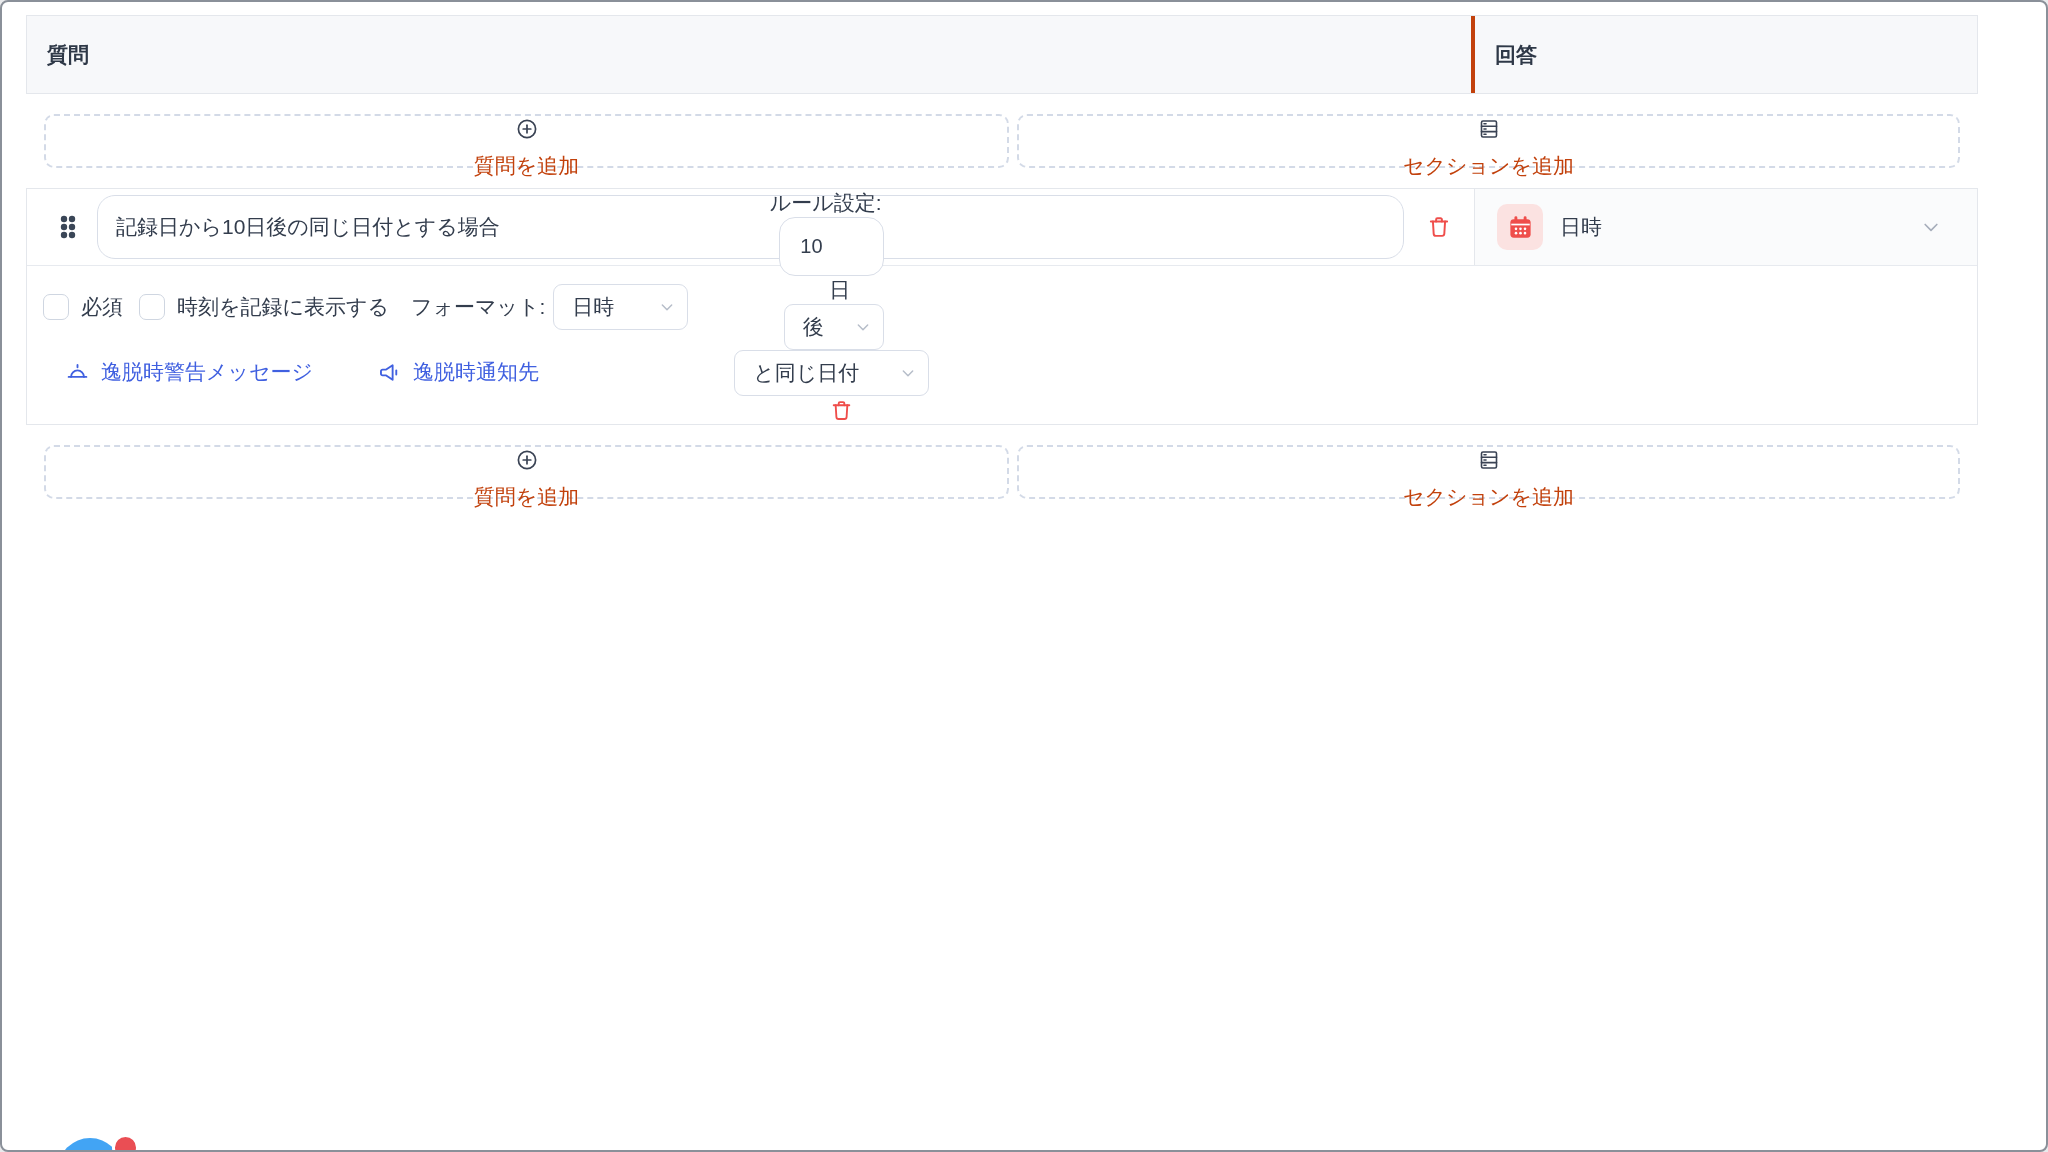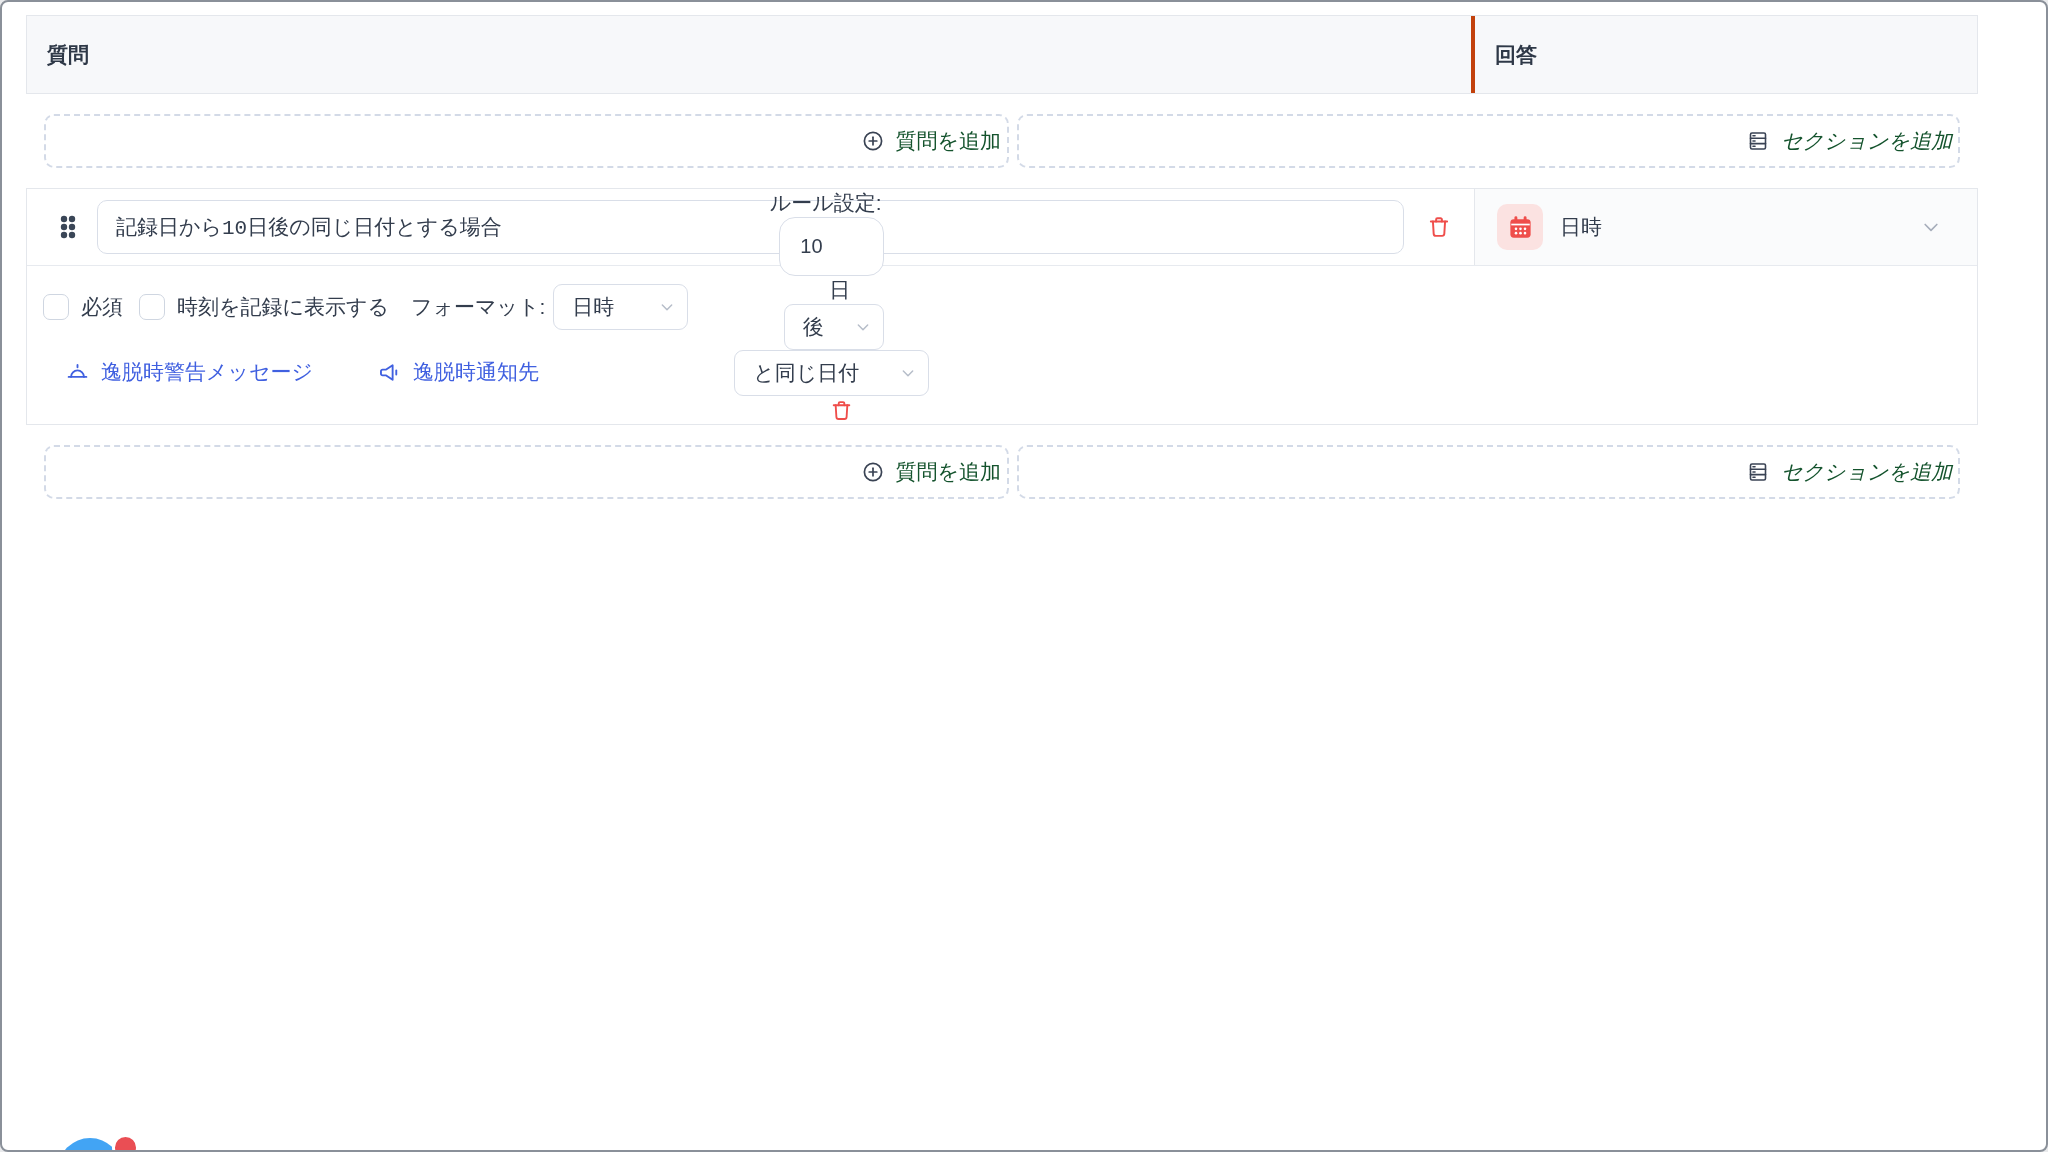--- a/index.html
+++ b/index.html
@@ -32,37 +32,38 @@
     display:flex;height:79px;background:#f7f8fa;border:1px solid #e4e7ec;
     box-sizing:border-box;
   }
   .th{display:flex;align-items:center;padding-left:20px;font-size:21px;font-weight:bold;color:#2e3847;box-sizing:border-box;}
   .th-q{width:1448px;border-right:4px solid #c2410c;}
   .th-a{flex:1;}
   
   .add-row{display:flex;gap:8px;margin:20px 18px;}
   .add-btn{
     height:54px;border:2px dashed #d3dae7;border-radius:10px;background:#fff;
-    display:flex;align-items:center;justify-content:flex-end;gap:11px;
-    font-size:21px;color:#14532d;cursor:pointer;box-sizing:border-box;
+    display:flex;align-items:center;justify-content:flex-start;gap:11px;
+    font-size:21px;color:#c2410c;cursor:pointer;box-sizing:border-box;
     font-family:inherit;
+    flex-direction:column;
   }
   .add-btn.left{width:965px;}
-  .add-btn.right{flex:1;font-style:italic;}
+  .add-btn.right{flex:1;}
   
   .card{border:1px solid #e4e7ec;margin-top:20px;box-sizing:border-box;}
   .q-row{display:flex;height:77px;border-bottom:1px solid #e7eaef;box-sizing:border-box;}
   .q-left{
     width:1448px;display:flex;align-items:center;
     padding:0 14px 0 26px;box-sizing:border-box;border-right:1px solid #e4e7ec;
   }
   .drag-handle{width:30px;height:40px;display:flex;align-items:center;justify-content:center;cursor:grab;flex:0 0 auto;}
   .q-input{
-    flex:1;height:54px;border:1px solid #d9dee8;border-radius:10px;
-    padding:0 18px;font-size:21px;color:#333d4d;font-family:Liberation Mono, monospace;
+    flex:1;height:64px;border:1px solid #d9dee8;border-radius:18px;
+    padding:0 18px;font-size:21px;color:#333d4d;font-family:Liberation Sans, sans-serif;
     box-sizing:border-box;margin-left:14px;outline:none;min-width:0;
   }
   .icon-btn{background:none;border:none;padding:2px;cursor:pointer;display:flex;align-items:center;flex:0 0 auto;}
   .q-left .icon-btn{margin:0 6px 0 20px;}
   .q-right{
     flex:1;background:#fafbfc;display:flex;align-items:center;
     padding:0 36px 0 22px;cursor:pointer;
   }
   .cal-chip{
     width:46px;height:46px;border-radius:10px;background:#fbe2e1;

